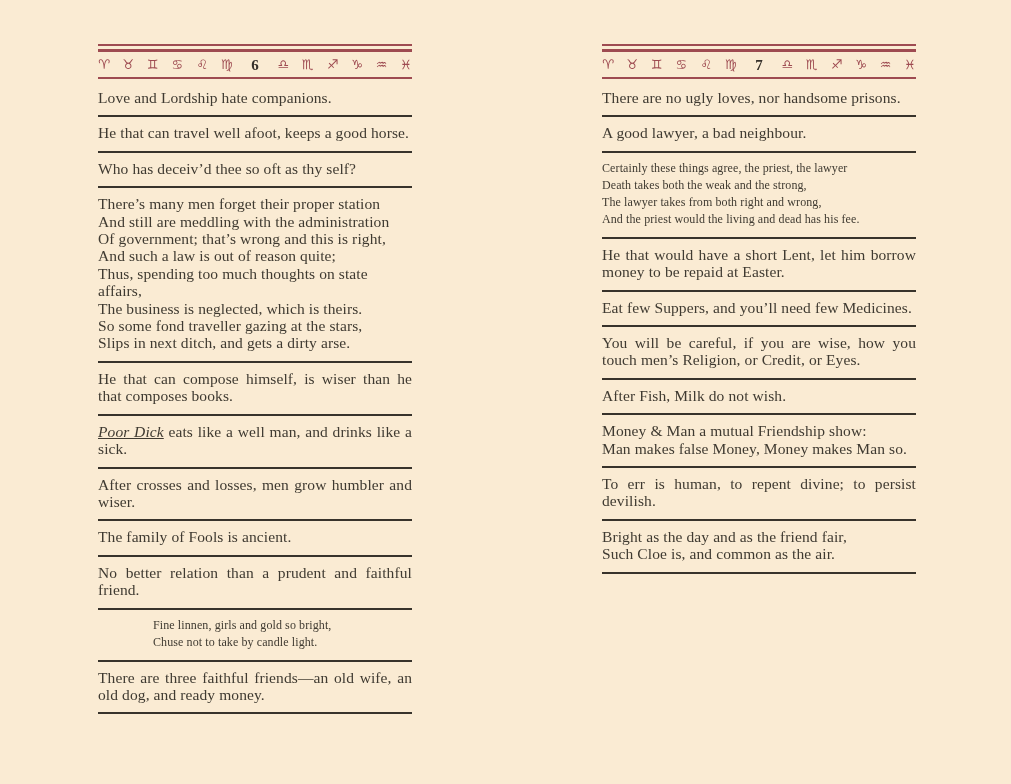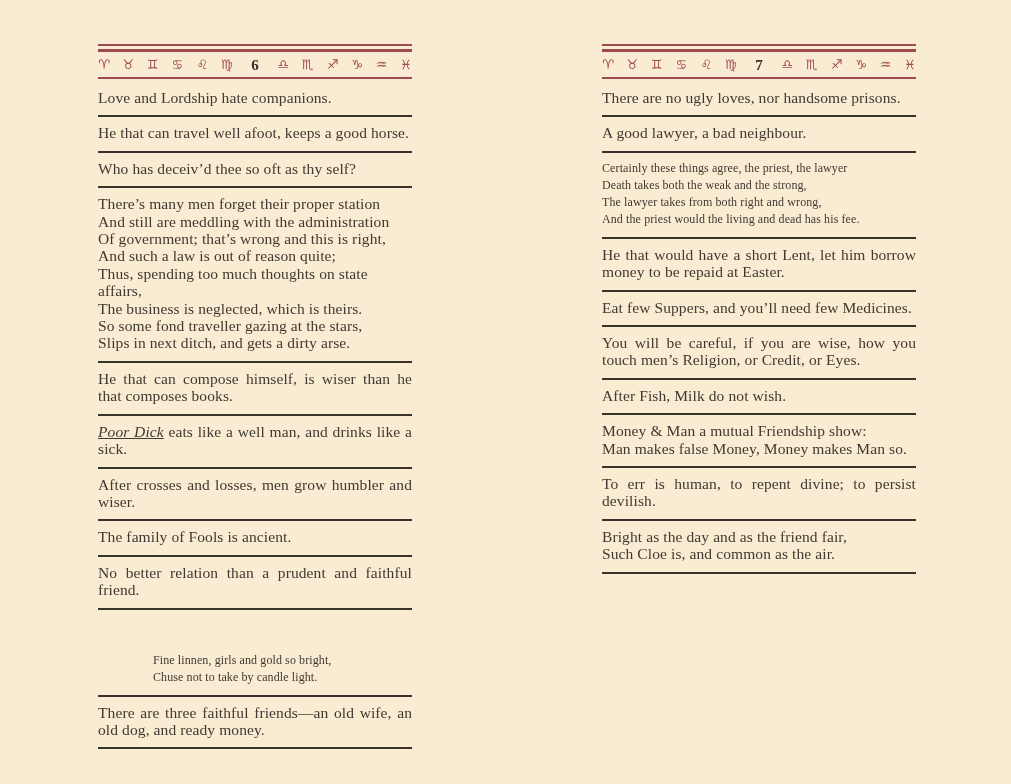--- a/index.html
+++ b/index.html
@@ -61,21 +61,21 @@
   .entry-text {
     padding: 7px 0 9px 0;
     font-size: 15.5px;
     line-height: 17.4px;
     letter-spacing: 0.1px;
   }
   .prose { text-align: justify; }
   .verse  { text-align: left; }
   .verse .vline { white-space: pre-wrap; }
   .verse.small { font-size: 12px; line-height: 17px; }
-  .verse.indent { padding-left: 55px; margin-top: 35px; }
+  .verse.indent { padding-left: 55px; }
   .rule {
     height: 2px;
     background: #38332b;
   }
   i { font-style: italic; text-decoration: underline; }
 </style>
 </head>
 <body>
 
 <div class="canvas">

